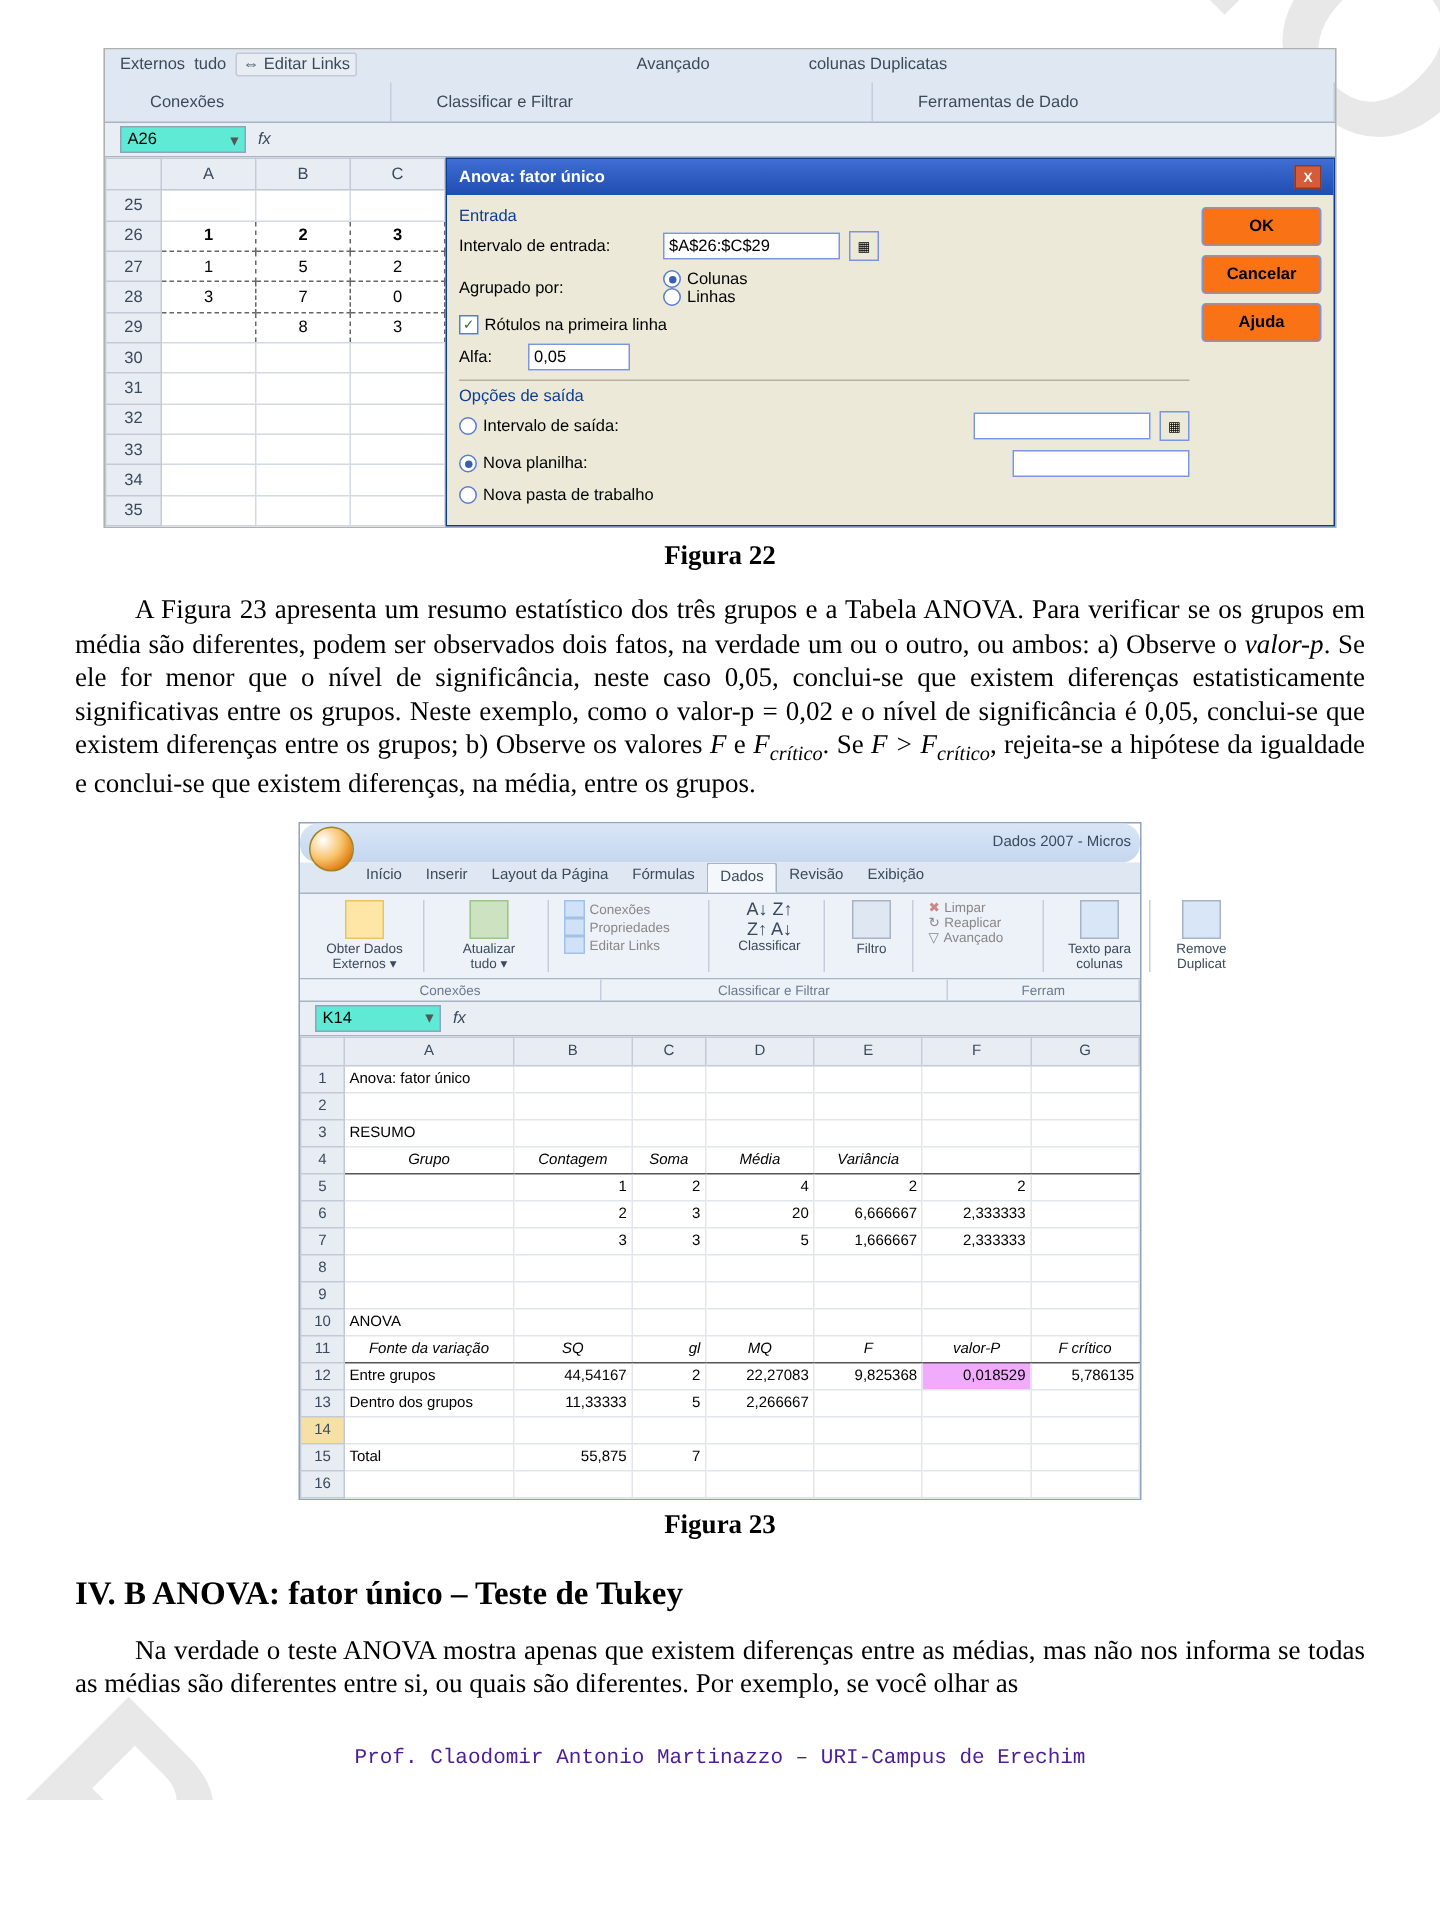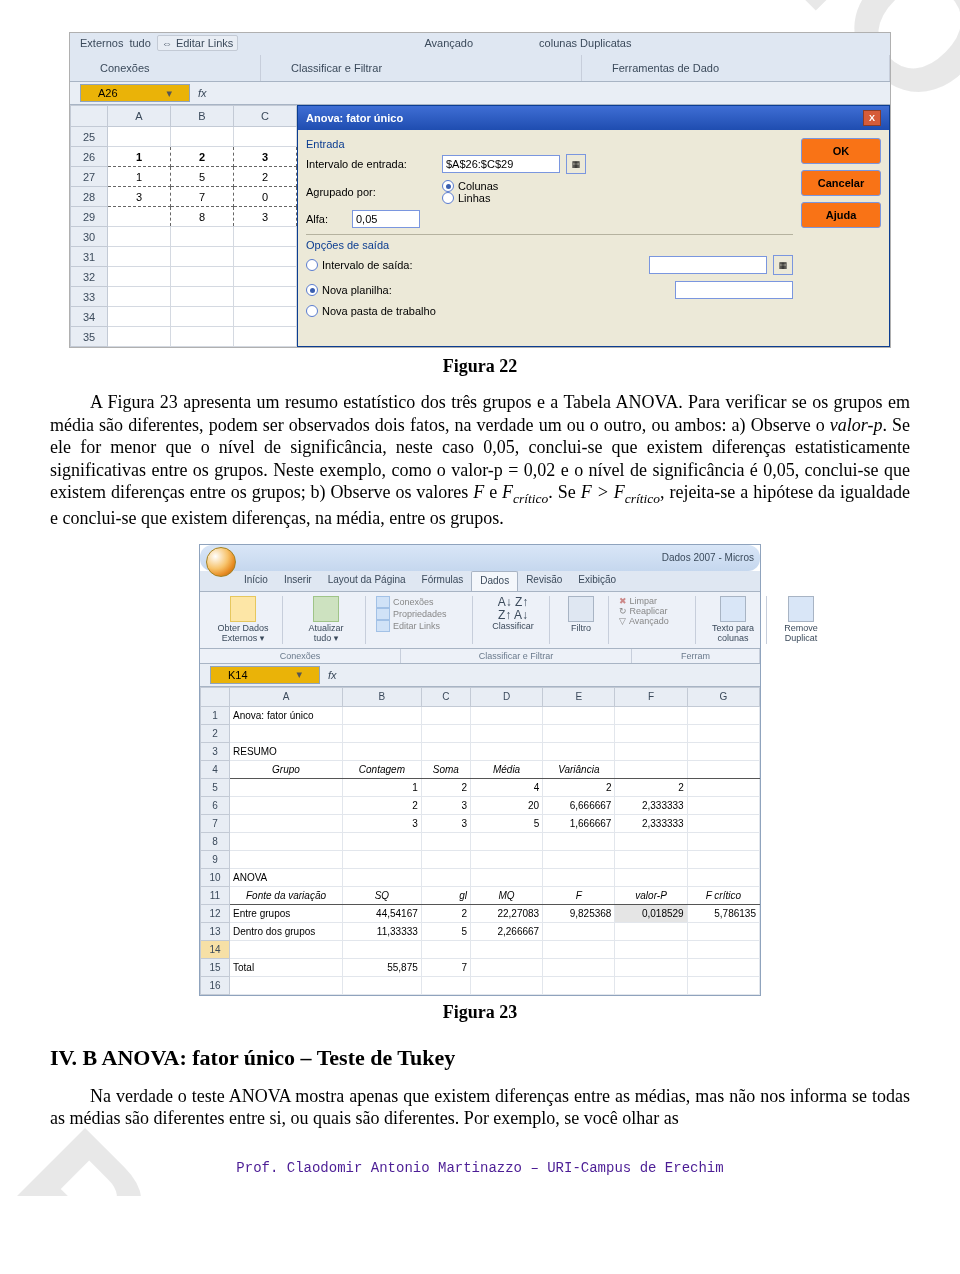--- a/index.html
+++ b/index.html
@@ -81,27 +81,27 @@
   }
   .formula-bar {
     display: flex;
     background: #e9eef5;
     border-bottom: 1px solid #a8b4c4;
     height: 22px;
     align-items: center;
   }
   .name-box {
     width: 74px;
-    background: #eab308;
+    background: #5eead4;
     border: 1px solid #8fa3bd;
     margin: 2px 4px 2px 10px;
     height: 16px;
     display: flex;
     align-items: center;
-    padding: 0 17px;
+    padding: 0 4px;
     font-size: 11px;
   }
   .fx {
     font-style: italic;
     color: #3b4a5b;
     margin: 0 4px;
     text-align: right;
   }
   .sheet {
     border-collapse: collapse;
@@ -221,21 +221,21 @@
   .ribbon2 .rg.multi .miniicon{width:12px;height:10px;background:#d0e2f7;border:1px solid #a2c1e6;}
   .group-labels {display:flex;background:#edf1f8;border-bottom:1px solid #a8b4c4;font-size:9px;color:#6a7a8c;}
   .group-labels div {flex:1;text-align:center;padding:2px 0;border-right:1px solid #c7cedb;}
   .sheet2 {border-collapse:collapse;width:100%;background:#fff;}
   .sheet2 th {background:#e8edf4;border:1px solid #c3cad5;font-weight:normal;color:#3b4a5b;font-size:10px;height:16px;}
   .sheet2 td {border:1px solid #e2e6ec;height:17px;font-size:10px;padding:0 3px;text-align:right;}
   .sheet2 td.l {text-align:left;}
   .sheet2 td.c {text-align:center;}
   .sheet2 td.rowhdr {background:#e8edf4;border:1px solid #c3cad5;text-align:center;width:22px;color:#3b4a5b;}
   .sel-row td.rowhdr {background:#f7e0a6 !important;margin-left:37px;}
-  .hl {background:#e5e5e5;}
+  .hl {background:#f0abfc;}
   .b {font-weight:bold;}
 
   h2.sec {font-size:22px;font-weight:bold;margin:22px 0 14px 0;}
   .footer {
     text-align:center;
     font-family:"Courier New",monospace;
     font-size:14px;
     color:#4c1d95;
     margin-top:30px;
   }
@@ -368,20 +368,26 @@
               <div>
                 <div class="radio">
                     <div class="radio-circle on"></div>
                     <span>Colunas</span>
                   </div>
                 <div class="radio">
                     <div class="radio-circle"></div>
                     <span>Linhas</span>
                   </div>
               </div>
+            </div>
+            <div class="field-row">
+              <div class="chk">
+                  <div class="chk-box on"></div>
+                  <span>Rótulos na primeira linha</span>
+                </div>
             </div>
             <div class="field-row">
               <span style="width:40px">Alfa:</span>
               <div class="txt small">
                   <span>0,05</span>
                 </div>
             </div>
             <div class="group-sep"></div>
             <div class="group-title">Opções de saída</div>
             <div class="field-row">

